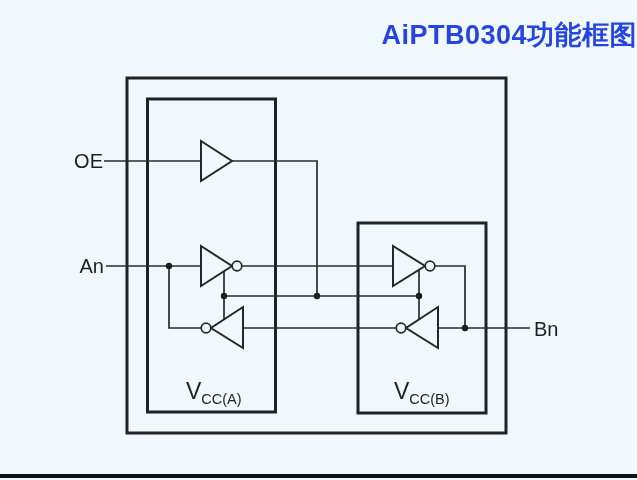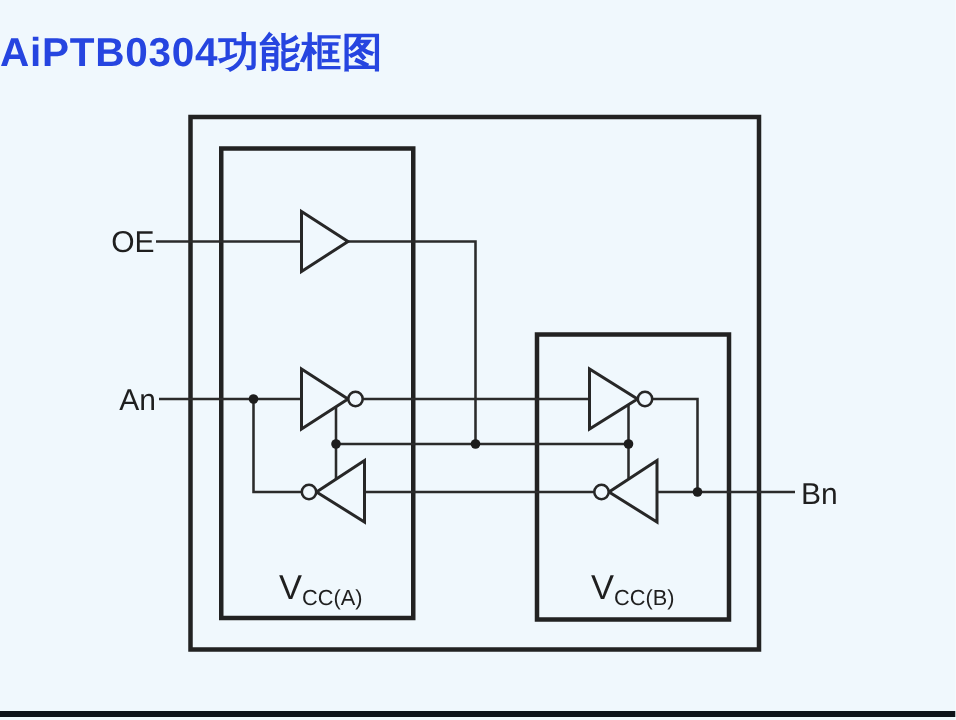--- a/index.html
+++ b/index.html
@@ -9,21 +9,21 @@
     height: 480px;
     background: #f0f8fd;
     overflow: hidden;
     font-family: "Liberation Sans", sans-serif;
   }
   .title {
     position: absolute;
     top: 17px;
     left: 0;
     width: 100%;
-    text-align: left;
+    text-align: right;
     font-size: 27px;
     font-weight: 600;
     letter-spacing: 0.5px;
     color: #2645e0;
   }
   svg.diagram {
     position: absolute;
     left: 0;
     top: 0;
   }

